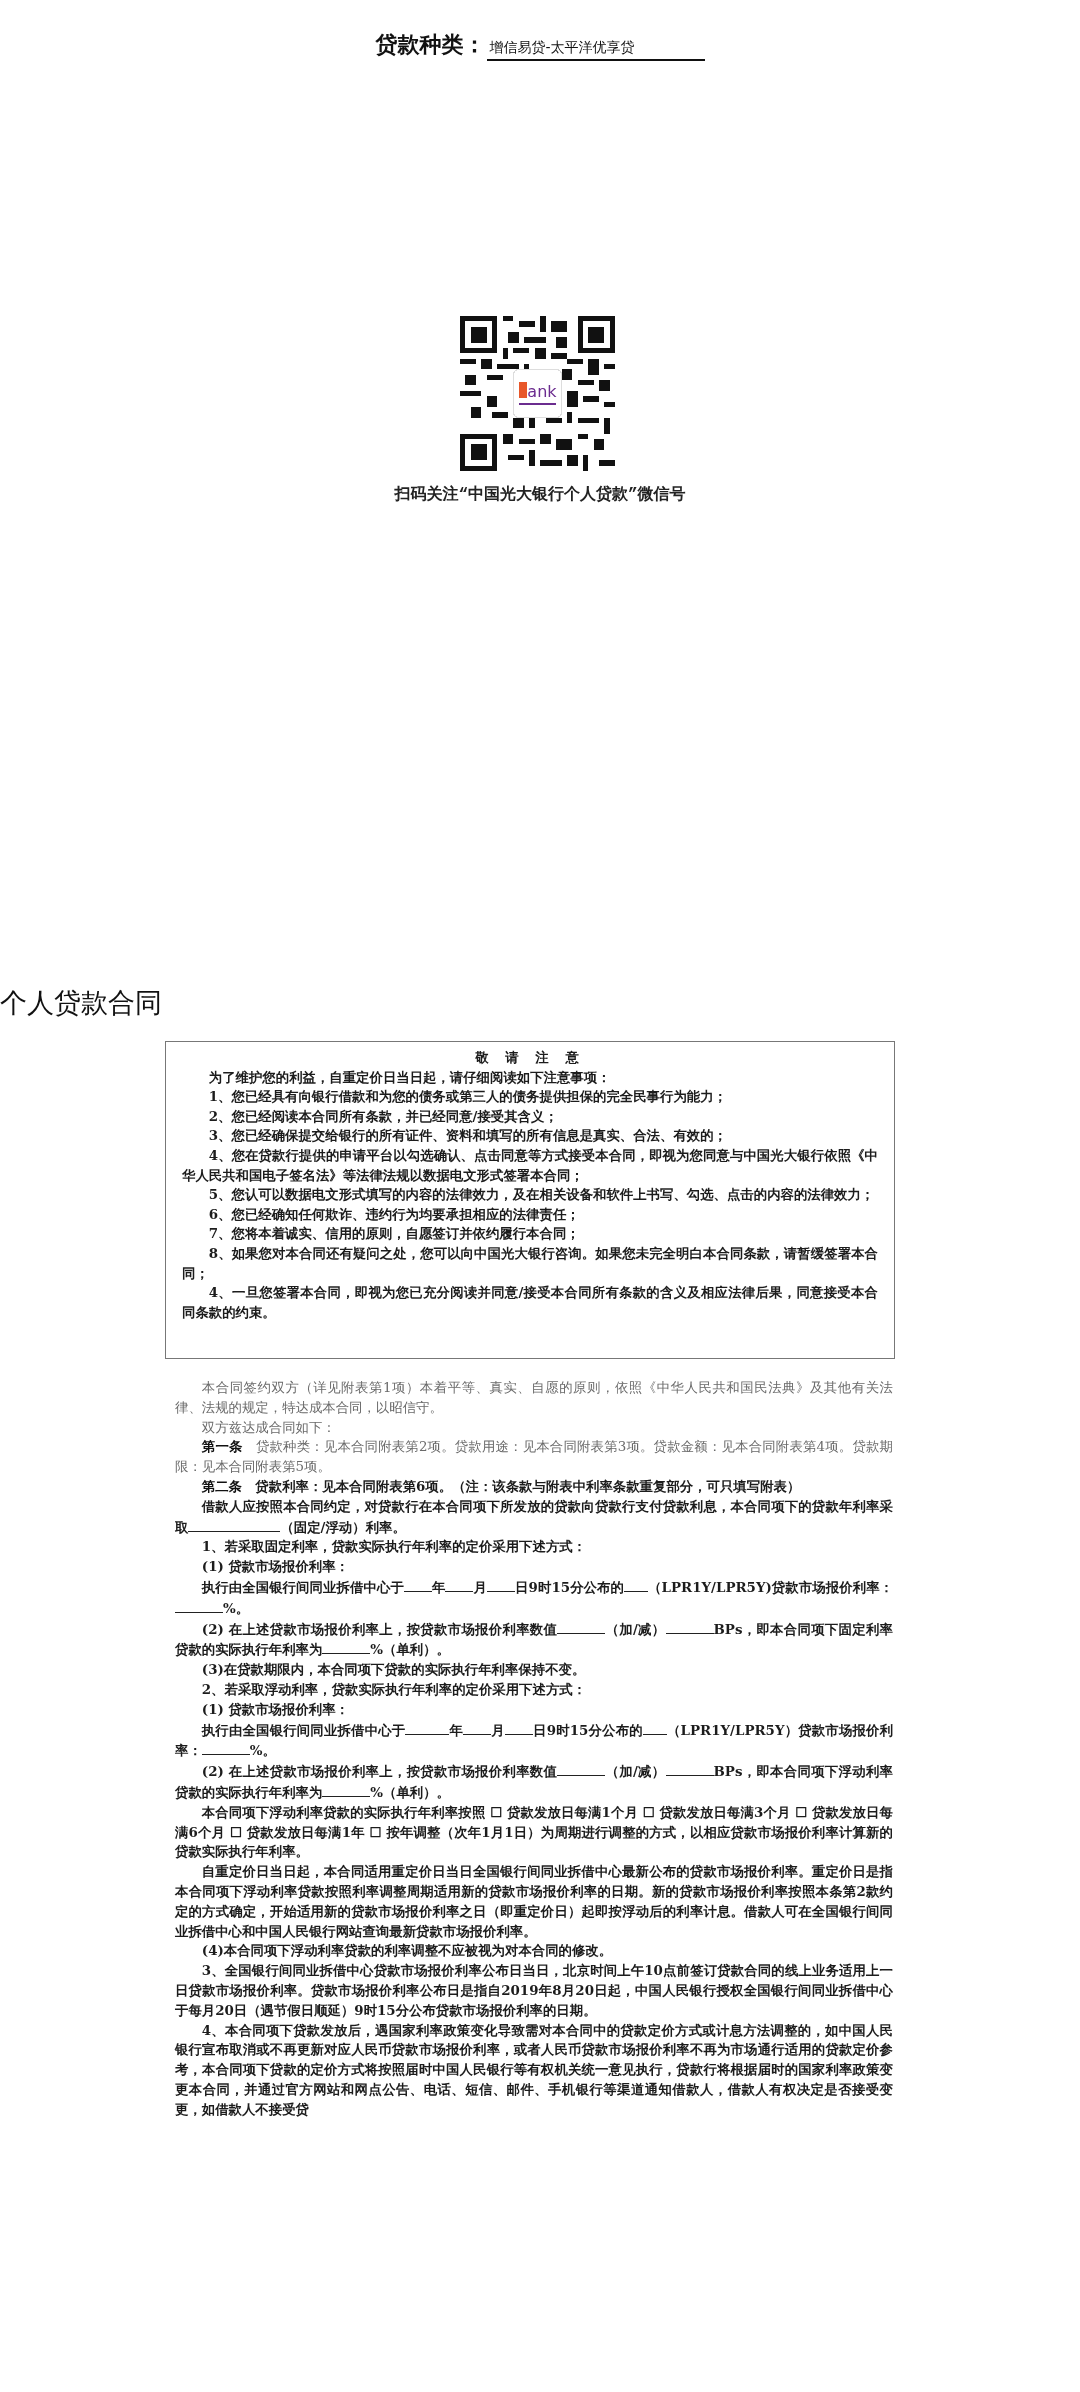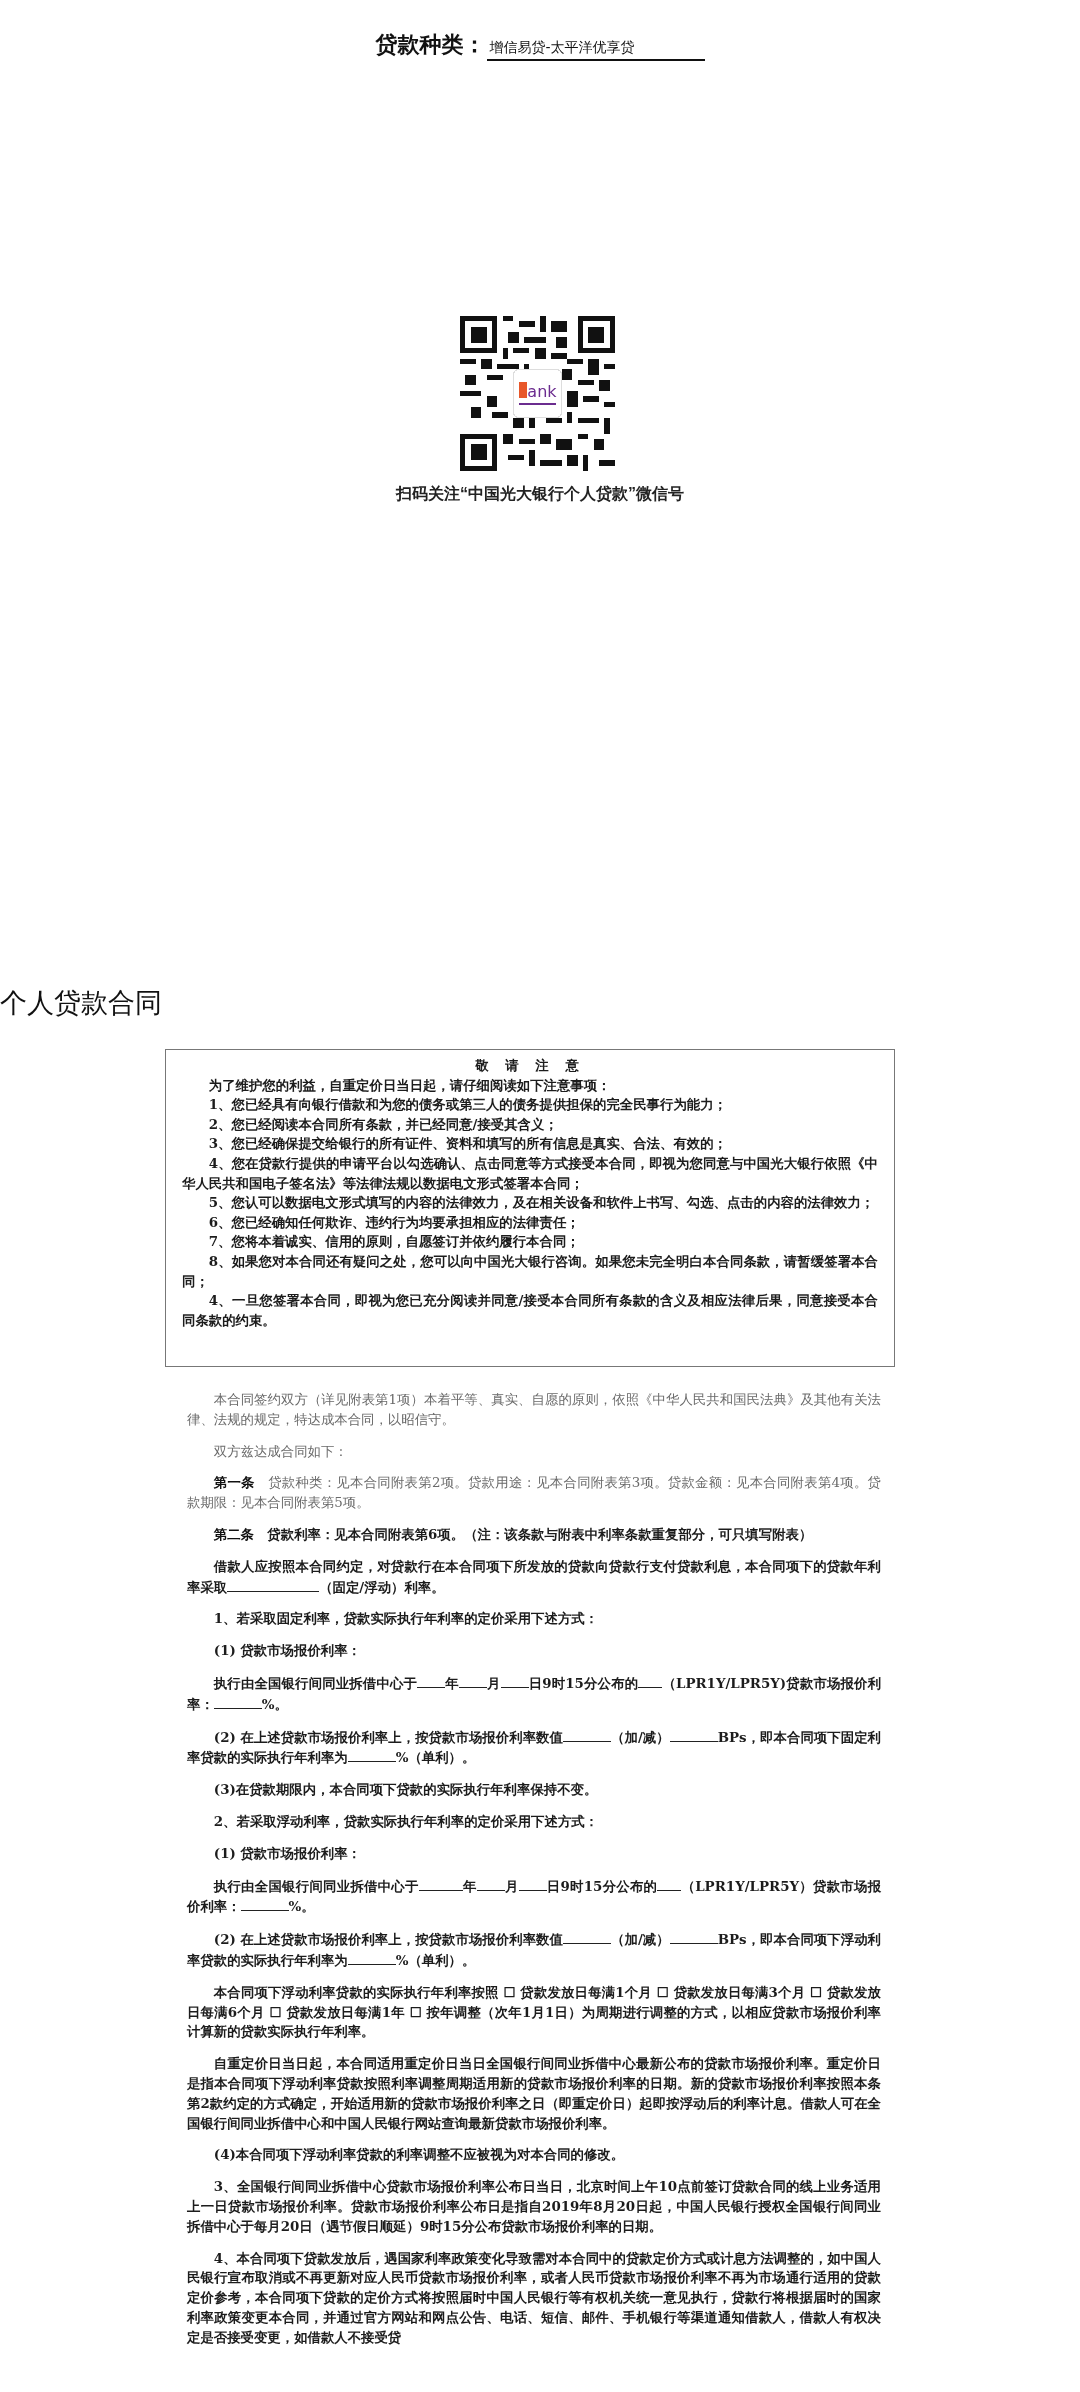--- a/index.html
+++ b/index.html
@@ -17,38 +17,38 @@
     display: inline-block; font-size: 14px; color: #111;
     border-bottom: 2px solid #111; padding: 0 70px 2px 2px; margin-left: 2px;
     vertical-align: baseline;
   }
   .qr-wrap {
     position: absolute; top: 316px; left: 460px; width: 155px; height: 155px; text-decoration: underline;
   }
   .qr-wrap svg { width: 155px; height: 155px; display: block; }
   .qr-caption {
     position: absolute; top: 484px; left: 0; width: 1080px; text-align: center;
-    font-family: Liberation Sans, sans-serif; font-weight: bold; font-size: 16px; color: #222;
+    font-family: Liberation Mono, monospace; font-weight: bold; font-size: 16px; color: #222;
   }
   .doc-title {
     position: absolute; top: 985px; left: 0; width: 1080px; text-align: left;
     font-family: "DejaVu Sans", sans-serif; font-size: 27px; color: #111;
   }
   .notice-box {
     position: absolute; top: 1041px; left: 165px; width: 730px; height: 318px;
     border: 1.5px solid #777; box-sizing: border-box; padding: 6px 16px 0 16px;
-    font-size: 13.4px; line-height: 19.6px; font-weight: bold; color: #1c1c1c; margin-top: 8px;
+    font-size: 13.4px; line-height: 19.6px; font-weight: bold; color: #1c1c1c;
   }
   .notice-box .nb-title { text-align: center; letter-spacing: 6px; margin-bottom: 0; }
   .notice-box p { margin: 0; text-indent: 2em; text-align: justify; }
   .body-text {
     position: absolute; top: 1378px; left: 175px; width: 718px;
     font-size: 13.4px; line-height: 19.8px; color: #1c1c1c;
   }
-  .body-text p { margin: 12px; text-indent: 2em; text-align: justify; }
+  .body-text p { margin: 0; text-indent: 2em; text-align: justify; }
   .body-text .grey { color: #6a6a6a; font-weight: normal; }
   .body-text .bold { font-weight: bold; }
   .body-text .art { font-weight: bold; color: #111; margin-right: 1em; }
   .blank { display: inline-block; border-bottom: 1px solid #222; height: 14px; vertical-align: baseline; }
 </style>
 </head>
 <body>
 
 <div class="loan-type">
   <span class="label">贷款种类：</span><span class="value">增信易贷-太平洋优享贷</span>

